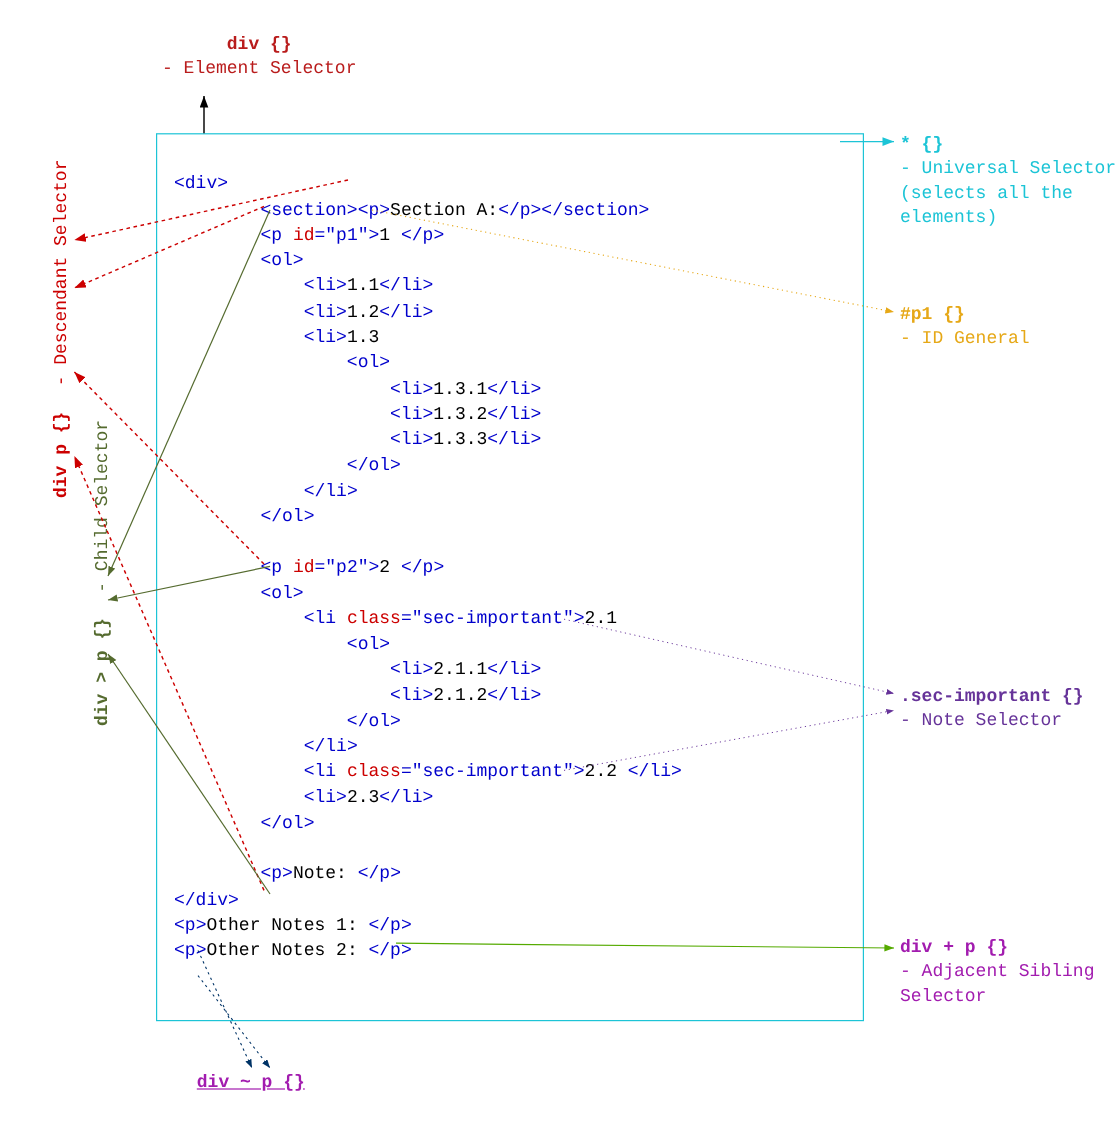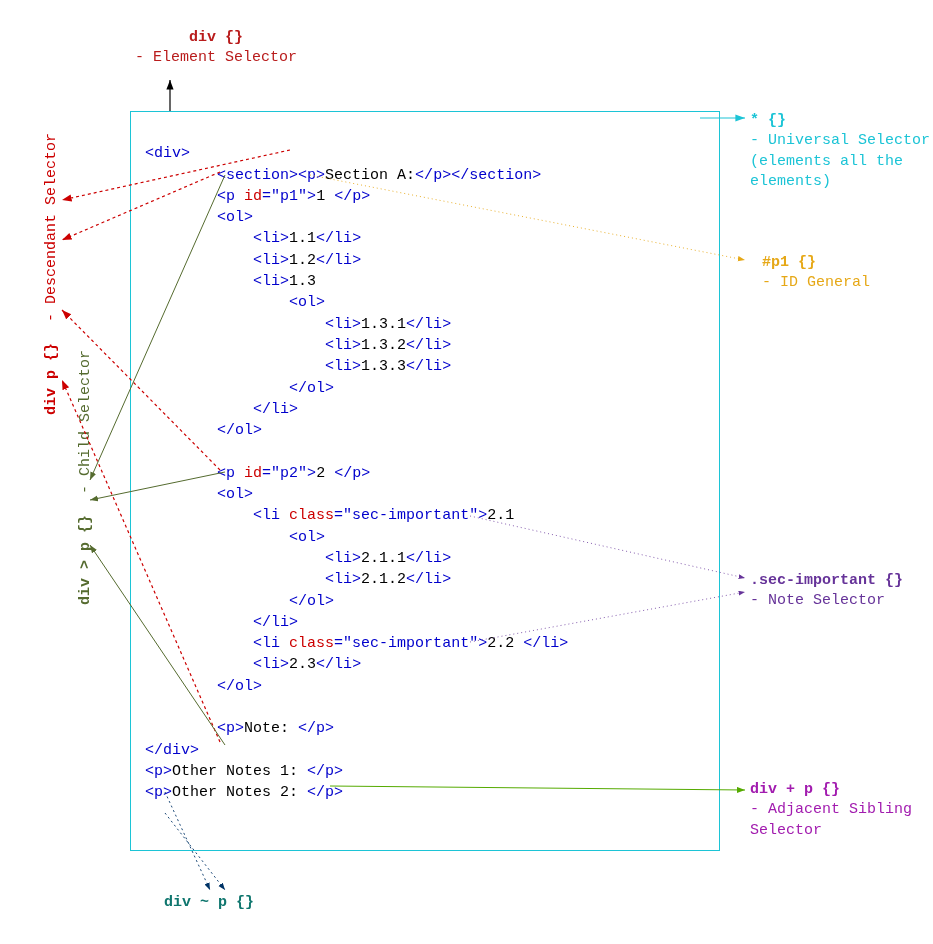--- a/index.html
+++ b/index.html
@@ -16,24 +16,24 @@
 .val { color: #0000cc; }
 .text { color: #000; }
 
 .annot { position: absolute; font-weight: bold; line-height: 1.35; }
 .annot .sub { font-weight: normal; display: block; }
 
 .element-sel { color: #b91c1c; left: 135px; top: 28px; text-align: center; }
 .descendant-sel { color: #cc0000; transform: rotate(-90deg); transform-origin: left top; left: 42px; top: 415px; white-space: nowrap; }
 .child-sel { color: #556b2f; transform: rotate(-90deg); transform-origin: left top; left: 76px; top: 605px; white-space: nowrap; }
 .universal-sel { color: #1cc4d6; left: 750px; top: 111px; }
-.id-sel { color: #e6a817; left: 750px; top: 253px; margin-left: 12px; }
+.id-sel { color: #e6a817; left: 750px; top: 253px; }
 .class-sel { color: #663399; left: 750px; top: 571px; }
 .adjacent-sel { color: #a21caf; left: 750px; top: 780px; }
-.general-sel { color: #0f766e; left: 164px; top: 893px; }
+.general-sel { color: #a21caf; left: 164px; top: 893px; text-decoration: underline; }
 
 .codebox {
   position: absolute;
   left: 130px;
   top: 111px;
   width: 590px;
   height: 740px;
   border: 1.5px solid #1cc4d6;
   padding: 10px 10px 10px 14px;
   line-height: 1.42;
@@ -52,21 +52,21 @@
 <body>
 
 <div class="annot element-sel">
   <span>div {}</span>
   <span class="sub">- Element Selector</span>
 </div>
 
 <div class="annot universal-sel">
   <span>* {}</span>
   <span class="sub">- Universal Selector</span>
-  <span class="sub">(elements all the</span>
+  <span class="sub">(selects all the</span>
   <span class="sub">elements)</span>
 </div>
 
 <div class="annot id-sel">
   <span>#p1 {}</span>
   <span class="sub">- ID General</span>
 </div>
 
 <div class="annot descendant-sel">
   <span>div p {}</span>

